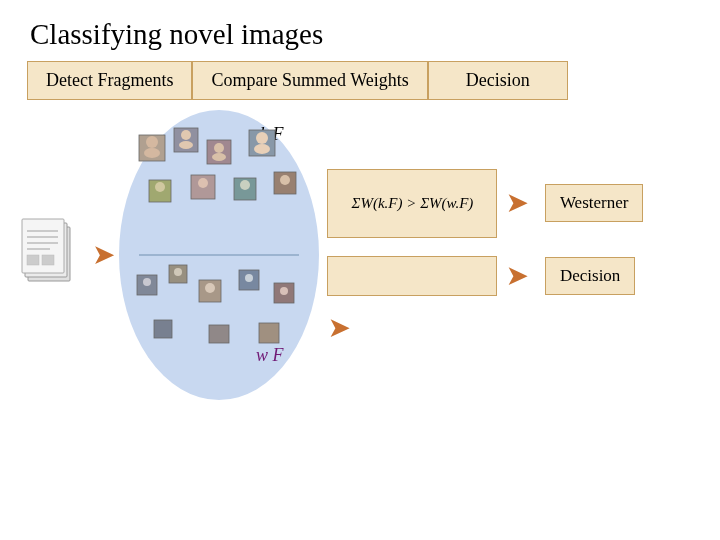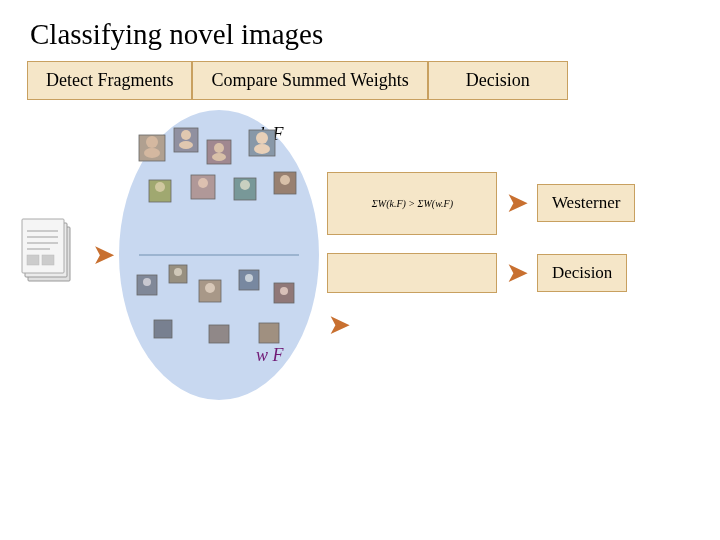--- a/index.html
+++ b/index.html
@@ -110,39 +110,40 @@
     .result-row {
       display: flex;
       align-items: center;
       gap: 8px;
     }
 
     .formula-box {
       border: 1.5px solid #c8a060;
       background: #f5e6c8;
       padding: 25px 12px;
-      font-size: 10px;
+      font-size: 15px;
       min-width: 170px;
       text-align: center;
       font-style: italic;
     }
 
     .result-arrow {
       font-size: 28px;
       color: #c87030;
       line-height: 1;
     }
 
     .result-label {
       border: 1.5px solid #c8a060;
       background: #f5e6c8;
       padding: 8px 14px;
       font-size: 17px;
       min-width: 90px;
       text-align: center;
+      margin-left: 8px;
     }
 
     .formula-empty {
       border: 1.5px solid #c8a060;
       background: #f5e6c8;
       padding: 8px 12px;
       min-width: 170px;
       height: 40px;
     }
 

